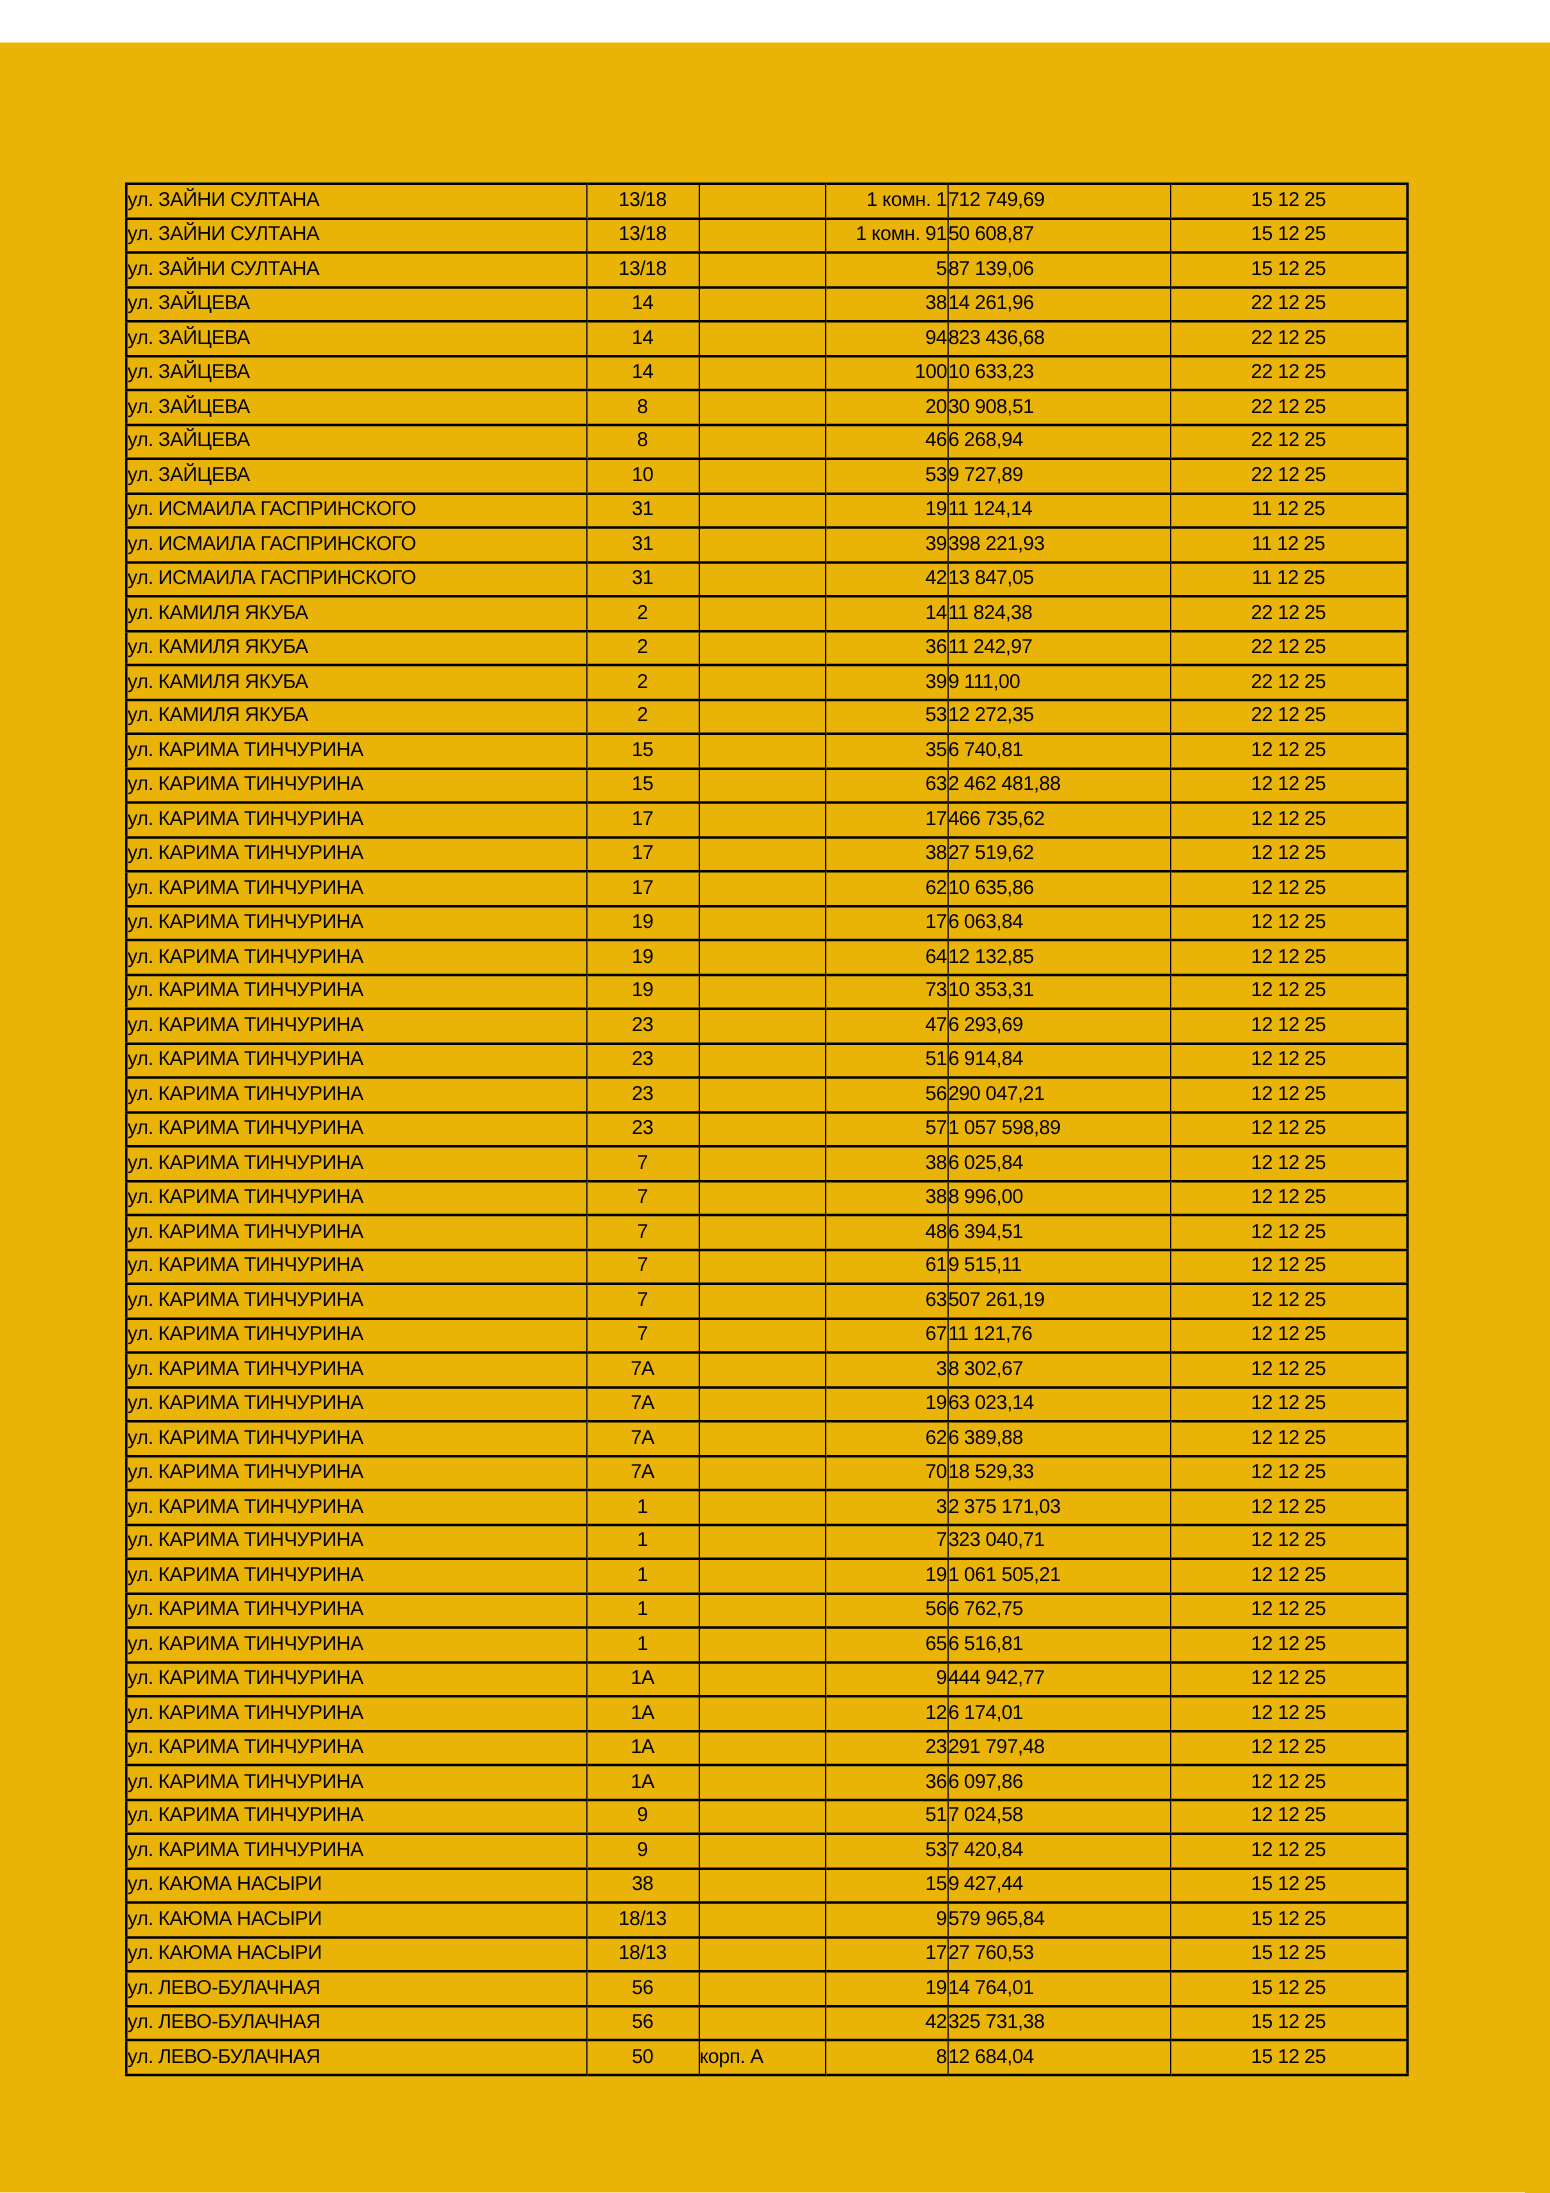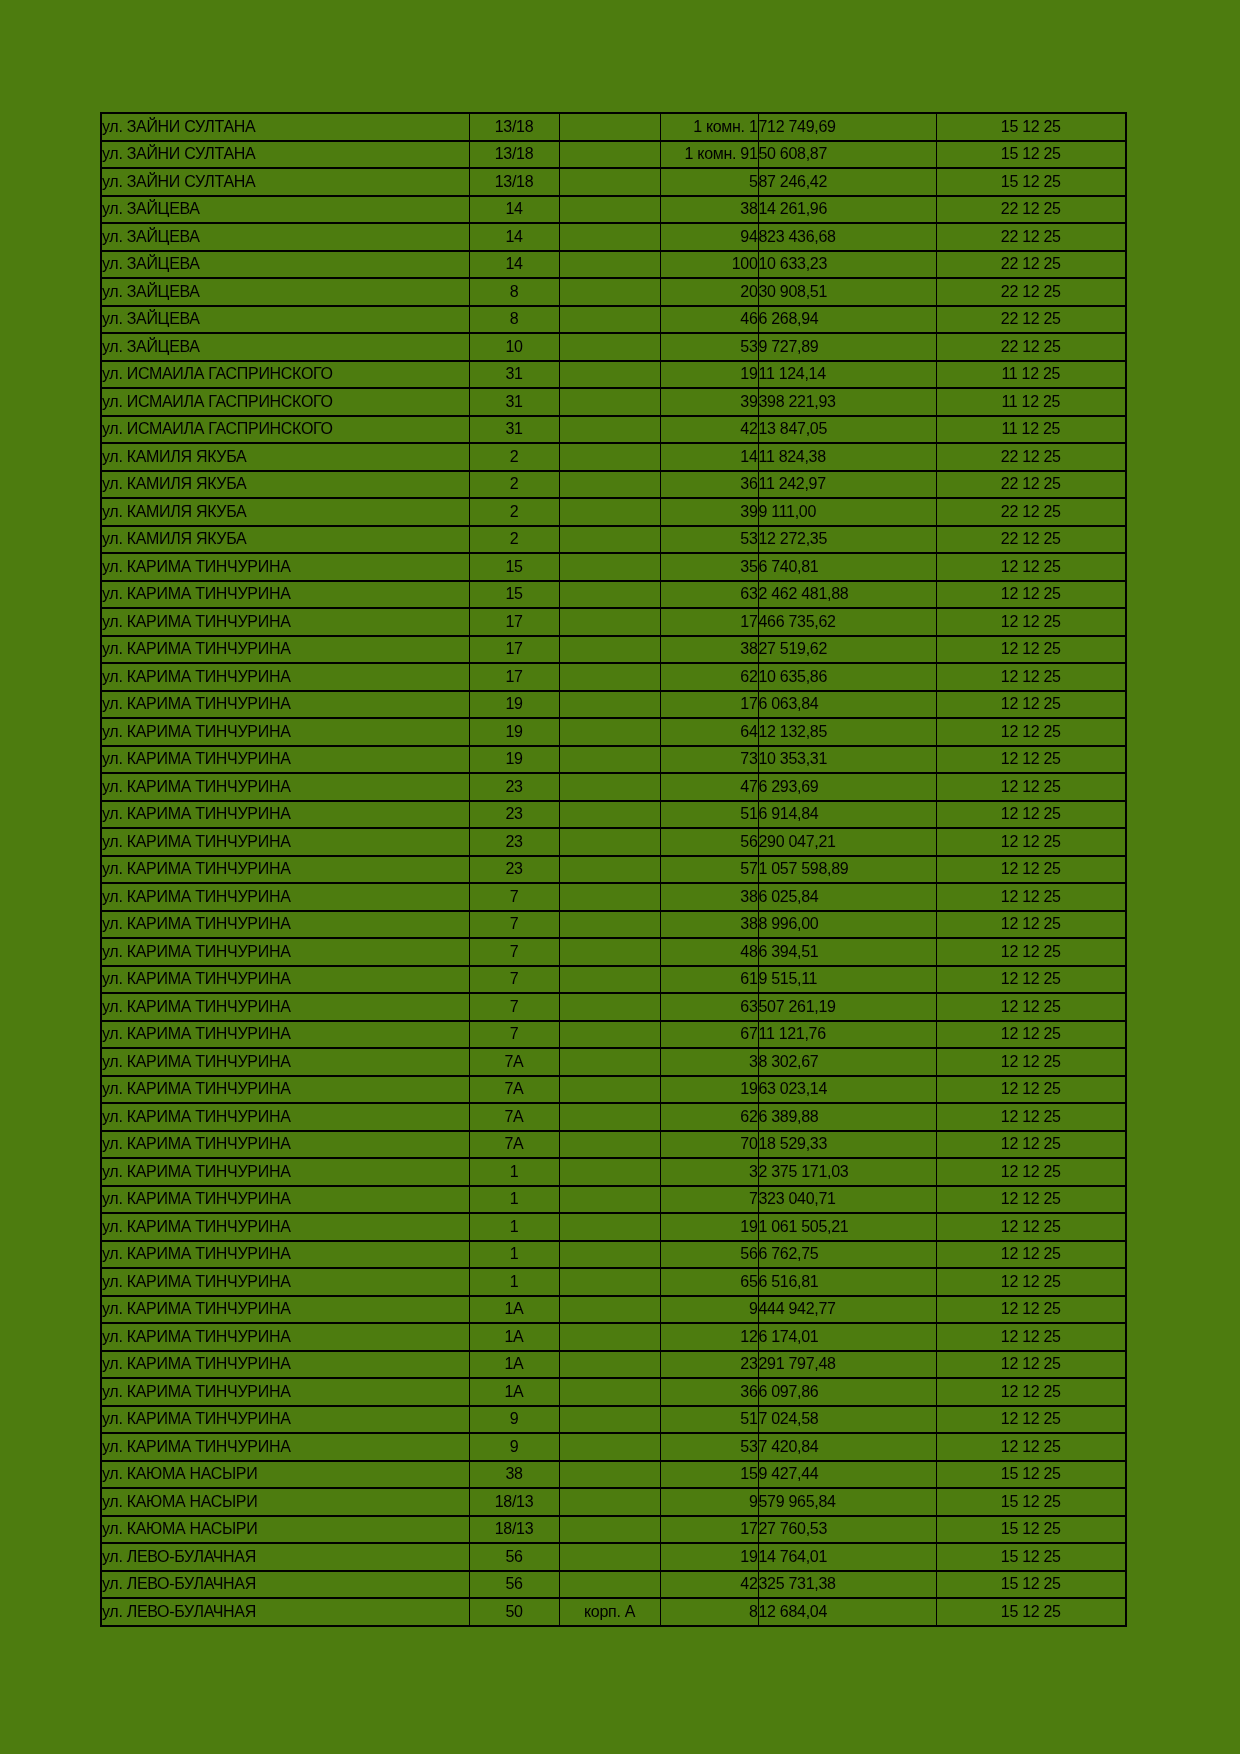--- a/index.html
+++ b/index.html
@@ -10,21 +10,22 @@
   body {
     width: 1240px;
     height: 1754px;
     position: relative;
     font-family: "Liberation Sans", sans-serif;
     color: #000000;
   }
   .page {
     position: absolute;
     inset: 0;
-    background: #4d7c0f;
+    background: #eab308;
+    margin-top: 34px;
   }
   table.data-table {
     position: absolute;
     left: 100px;
     top: 112px;
     width: 1025px;
     border-collapse: collapse;
     table-layout: fixed;
     font-size: 16px;
     letter-spacing: -0.3px;
@@ -44,21 +45,21 @@
   }
   col.c-street   { width: 368px; }
   col.c-house    { width: 90px; }
   col.c-building { width: 101px; }
   col.c-apt      { width: 98px; }
   col.c-amount   { width: 178px; }
   col.c-date     { width: 190px; }
 
   td.col-street   { text-align: left;  padding-left: 5px; }
   td.col-house    { text-align: center; }
-  td.col-building { text-align: center; }
+  td.col-building { }
   td.col-apartment{ text-align: right; }
   td.col-amount   { text-align: left; }
   td.col-date     { text-align: center; padding-right: 4px; }
 </style>
 </head>
 <body>
 
 <div class="page">
   <table class="data-table">
     <colgroup>
@@ -84,21 +85,21 @@
     <td class="col-building"></td>
     <td class="col-apartment">1 комн. 91</td>
     <td class="col-amount">50 608,87</td>
     <td class="col-date">15 12 25</td>
   </tr>
         <tr>
     <td class="col-street">ул. ЗАЙНИ СУЛТАНА</td>
     <td class="col-house">13/18</td>
     <td class="col-building"></td>
     <td class="col-apartment">5</td>
-    <td class="col-amount">87 246,42</td>
+    <td class="col-amount">87 139,06</td>
     <td class="col-date">15 12 25</td>
   </tr>
         <tr>
     <td class="col-street">ул. ЗАЙЦЕВА</td>
     <td class="col-house">14</td>
     <td class="col-building"></td>
     <td class="col-apartment">38</td>
     <td class="col-amount">14 261,96</td>
     <td class="col-date">22 12 25</td>
   </tr>

